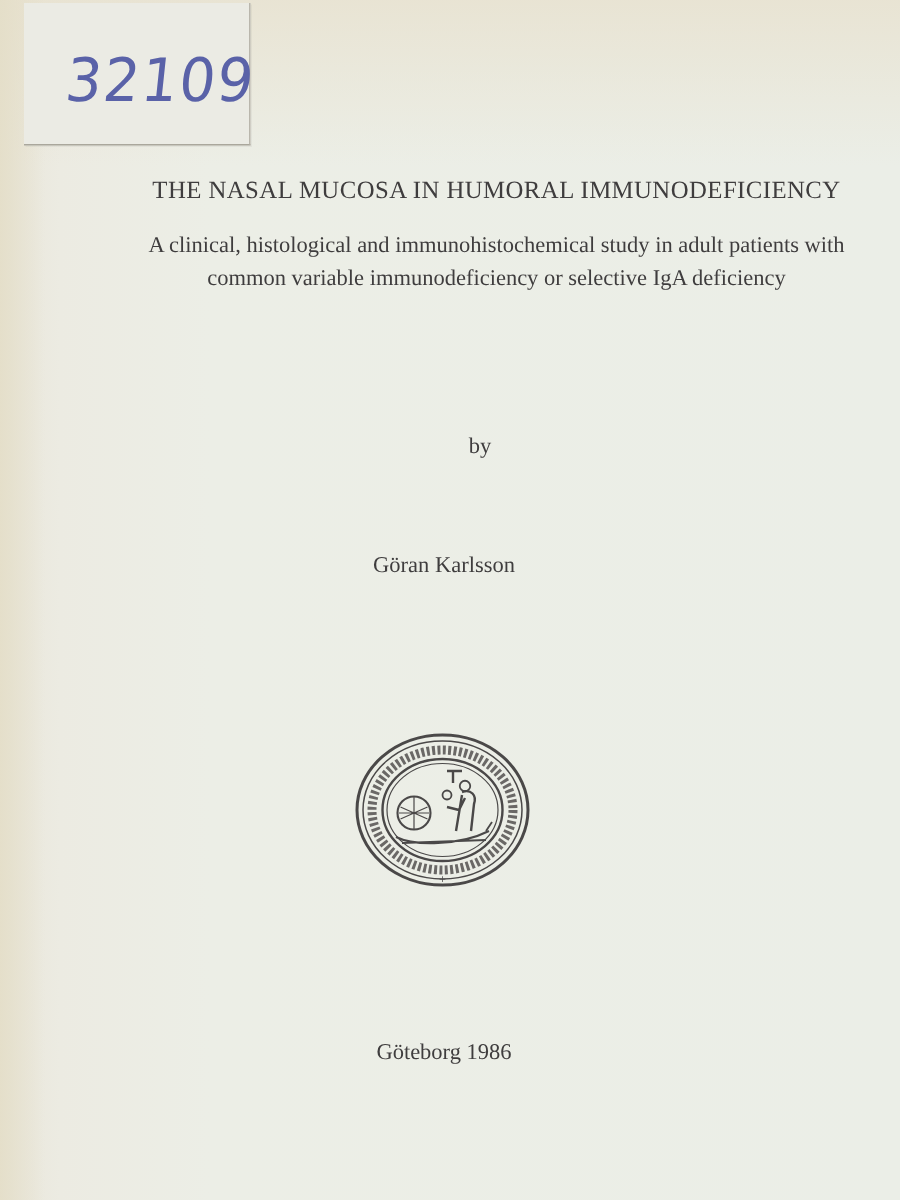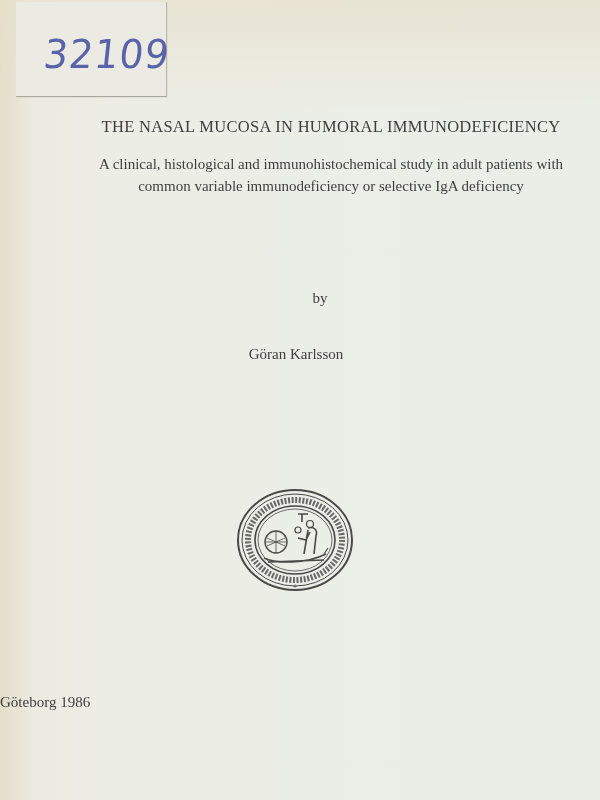--- a/index.html
+++ b/index.html
@@ -38,29 +38,29 @@
   }
   .subtitle {
     position: absolute; left: 0; top: 153px; width: 662px;
     text-align: center; font-size: 15px; line-height: 22px; color: #3f3d3e;
   }
   .by {
     position: absolute; left: 0; top: 290px; width: 640px;
     text-align: center; font-size: 15px;
   }
   .author {
-    position: absolute; left: 0; top: 346px; width: 592px;
+    position: absolute; left: 0; top: 369px; width: 592px;
     text-align: center; font-size: 15px;
   }
   .seal {
     position: absolute; left: 236px; top: 488px; width: 118px; height: 104px;
   }
   .place-year {
     position: absolute; left: 0; top: 694px; width: 592px;
-    text-align: left; font-size: 15px;
+    text-align: center; font-size: 15px;
   }
 </style>
 </head>
 <body>
 
 <div class="top-tint"></div>
 <div class="left-tint"></div>
 
 <div class="label">
   <div class="label-number">32109</div>

